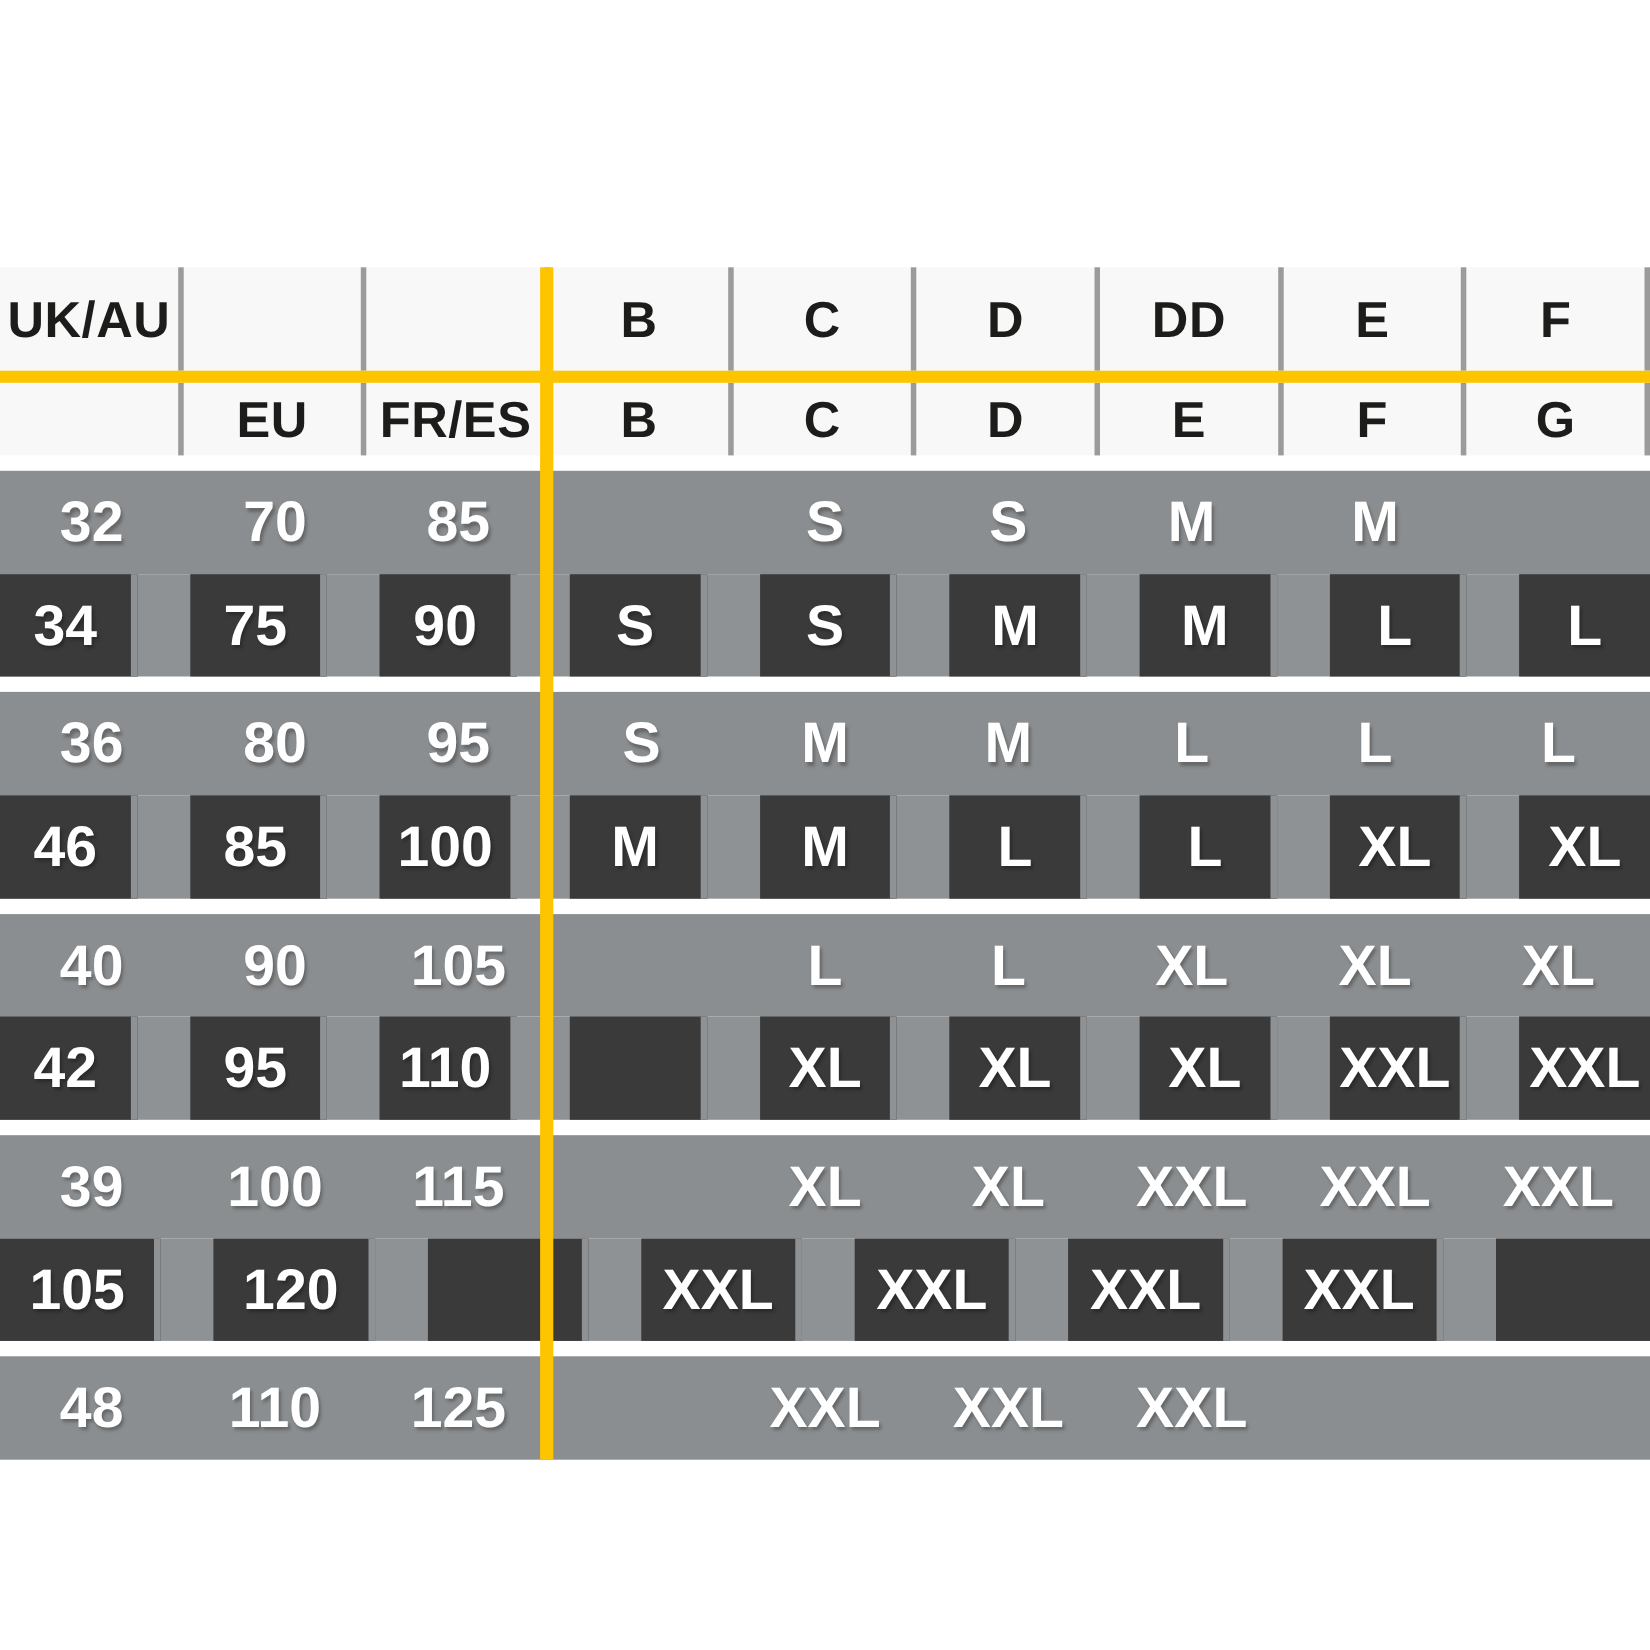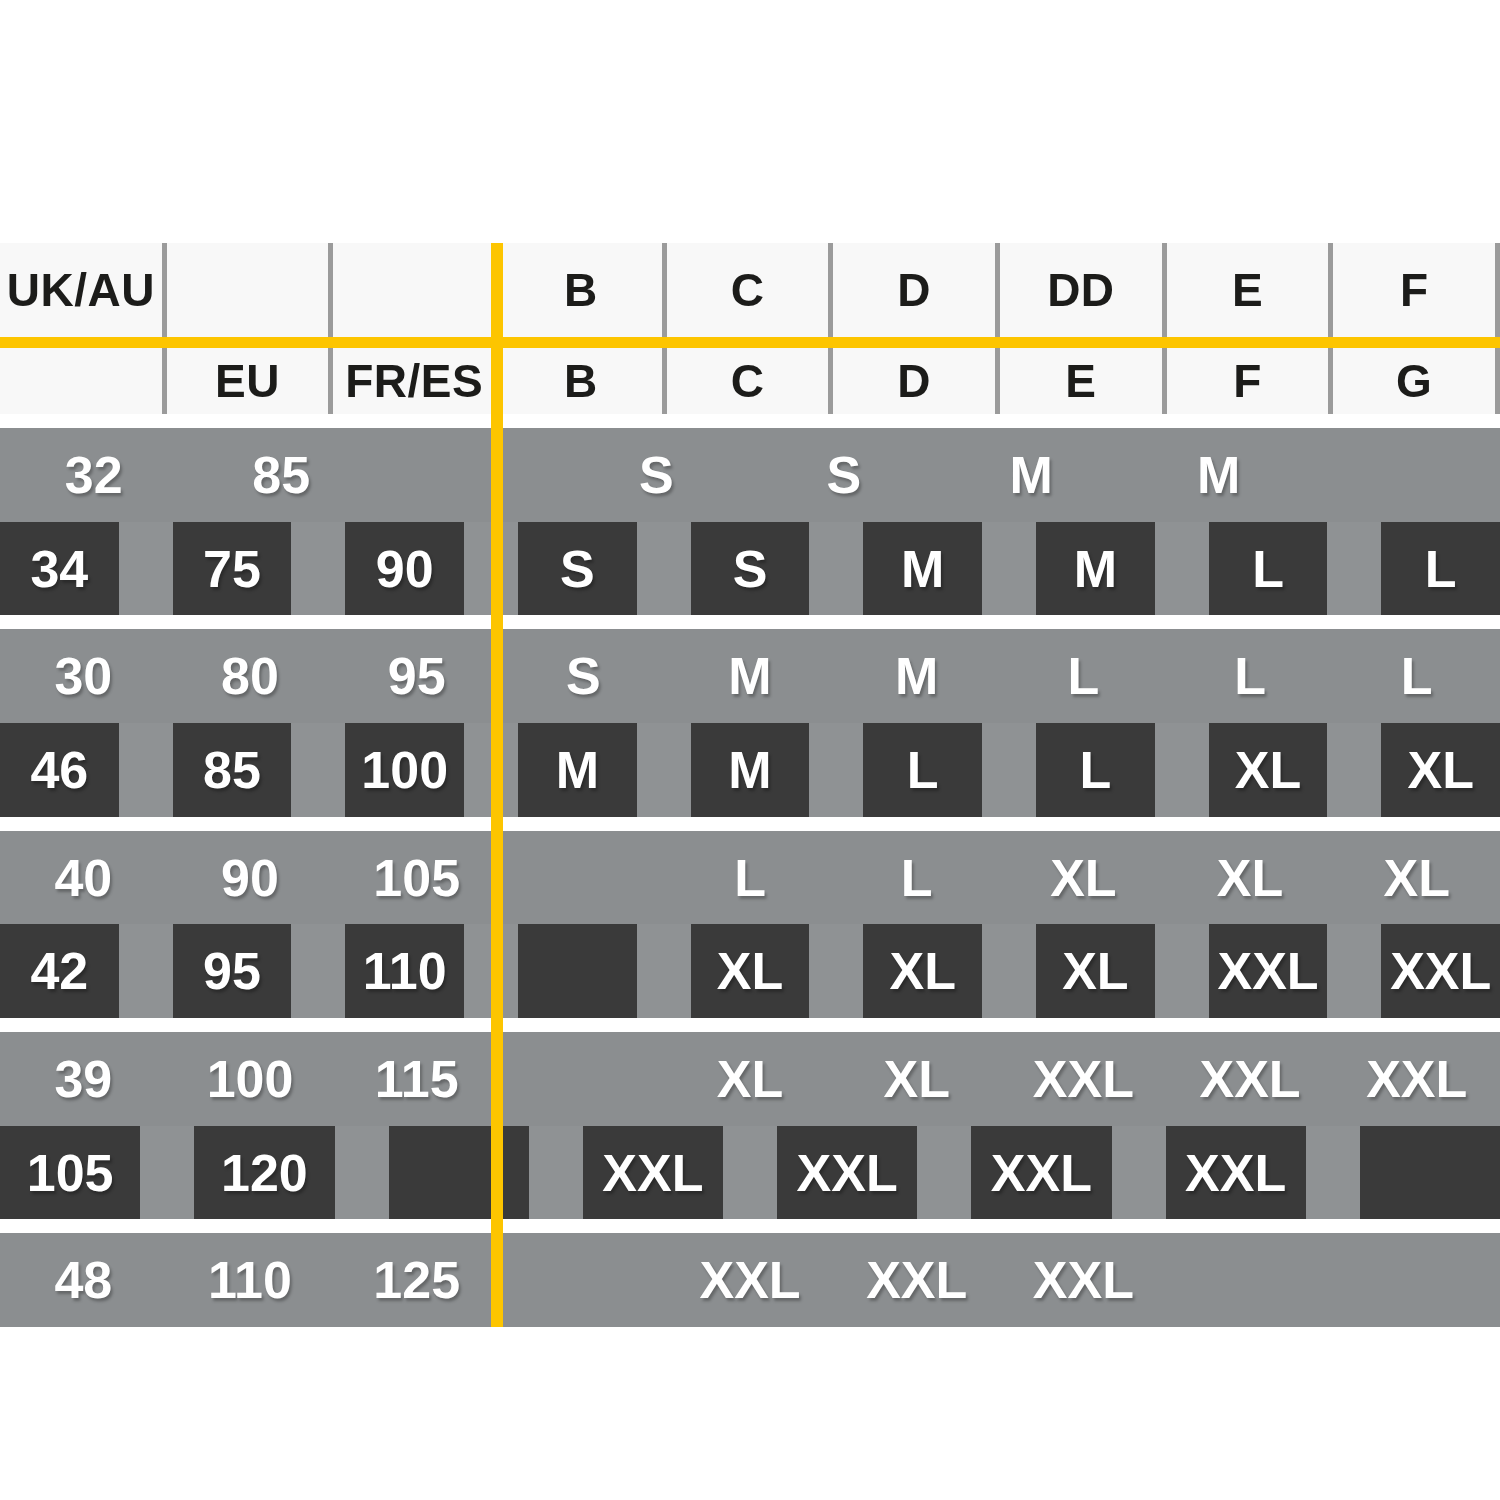--- a/index.html
+++ b/index.html
@@ -120,41 +120,42 @@
         <div class="header-cell">C</div>
         <div class="header-cell">D</div>
         <div class="header-cell">E</div>
         <div class="header-cell">F</div>
         <div class="header-cell">G</div>
       </div>
 
     <div class="table-body">
         <div class="trow light">
           <div class="tcell">32</div>
+          <div class="tcell">70</div>
           <div class="tcell">85</div>
           <div class="tcell"></div>
           <div class="tcell">S</div>
           <div class="tcell">S</div>
           <div class="tcell">M</div>
           <div class="tcell">M</div>
           <div class="tcell"></div>
         </div>
         <div class="trow dark">
           <div class="tcell">34</div>
           <div class="tcell">75</div>
           <div class="tcell">90</div>
           <div class="tcell">S</div>
           <div class="tcell">S</div>
           <div class="tcell">M</div>
           <div class="tcell">M</div>
           <div class="tcell">L</div>
           <div class="tcell">L</div>
         </div>
         <div class="trow light">
-          <div class="tcell">30</div>
+          <div class="tcell">36</div>
           <div class="tcell">80</div>
           <div class="tcell">95</div>
           <div class="tcell">S</div>
           <div class="tcell">M</div>
           <div class="tcell">M</div>
           <div class="tcell">L</div>
           <div class="tcell">L</div>
           <div class="tcell">L</div>
         </div>
         <div class="trow dark">

